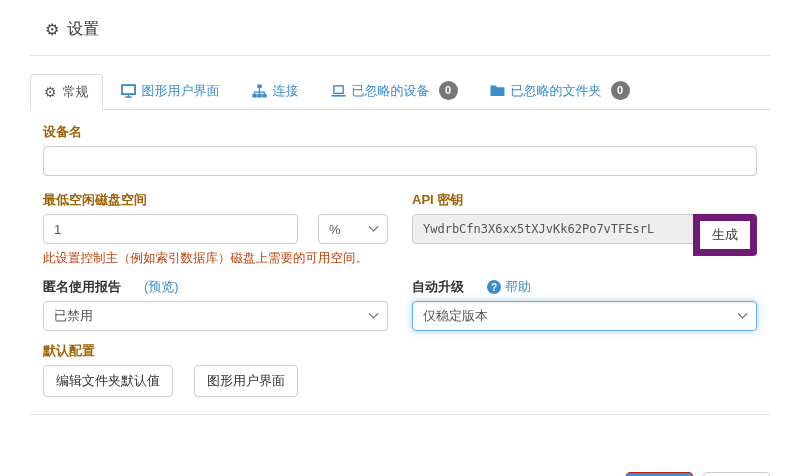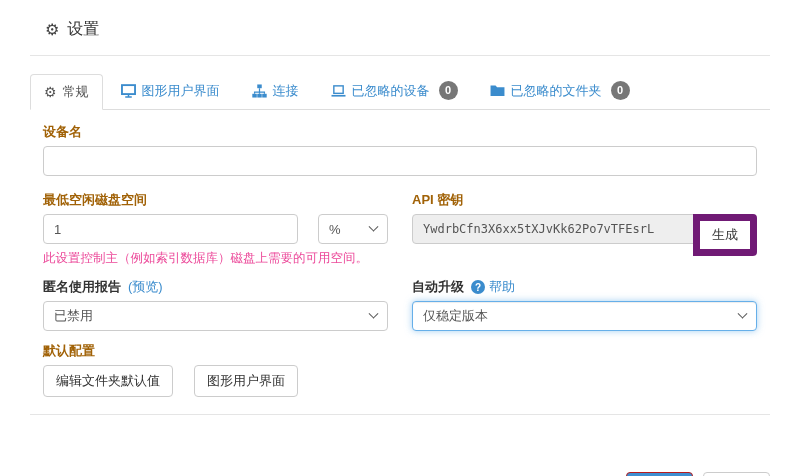--- a/index.html
+++ b/index.html
@@ -67,36 +67,36 @@
     gap: 47px;
   }
   .chevron {
     width: 7px; height: 7px; margin-left: 8px; flex: 0 0 auto;
     border-right: 1.6px solid #555; border-bottom: 1.6px solid #555;
     transform: rotate(45deg) translate(-2px,-2px);
   }
   .inline-pair { display: flex; gap: 20px; }
   .inline-pair input { flex: 1 1 auto; }
   .unit-select { width: 70px; flex: 0 0 70px; }
-  .help-text { margin-top: 6px; color: #ec4899; font-size: 12.5px; }
+  .help-text { margin-top: 6px; color: #c2410c; font-size: 12.5px; }
 
   .input-group { display: flex; width: 100%; }
   .input-group input {
     flex: 1 1 auto; border-radius: 4px 0 0 4px;
     background: #eee; color: #555; cursor: not-allowed;
     font-family: "DejaVu Sans Mono", "Liberation Mono", monospace; font-size: 12px;
   }
   .btn-append {
     flex: 0 0 auto; margin-left: -1px;
     border: 7px solid #701a75; border-radius: 0 4px 4px 0;
     background: #fff; color: #333; padding: 5px 12px; font-size: 13px;
     cursor: pointer; font-family: inherit;
   }
 
-  .label-row { display: flex; align-items: center; gap: 7px; margin-bottom: 5px; }
+  .label-row { display: flex; align-items: center; gap: 23px; margin-bottom: 5px; }
   .label-row b { font-weight: bold; }
   a.inline-link { color: #3b8ccd; text-decoration: none; cursor: pointer; }
   .q-circle {
     display: inline-flex; align-items: center; justify-content: center;
     width: 14px; height: 14px; border-radius: 50%;
     background: #3b8ccd; color: #fff; font-size: 10px; font-weight: bold;
   }
   .help-link { display: inline-flex; align-items: center; gap: 4px; }
 
   .btn-default {

